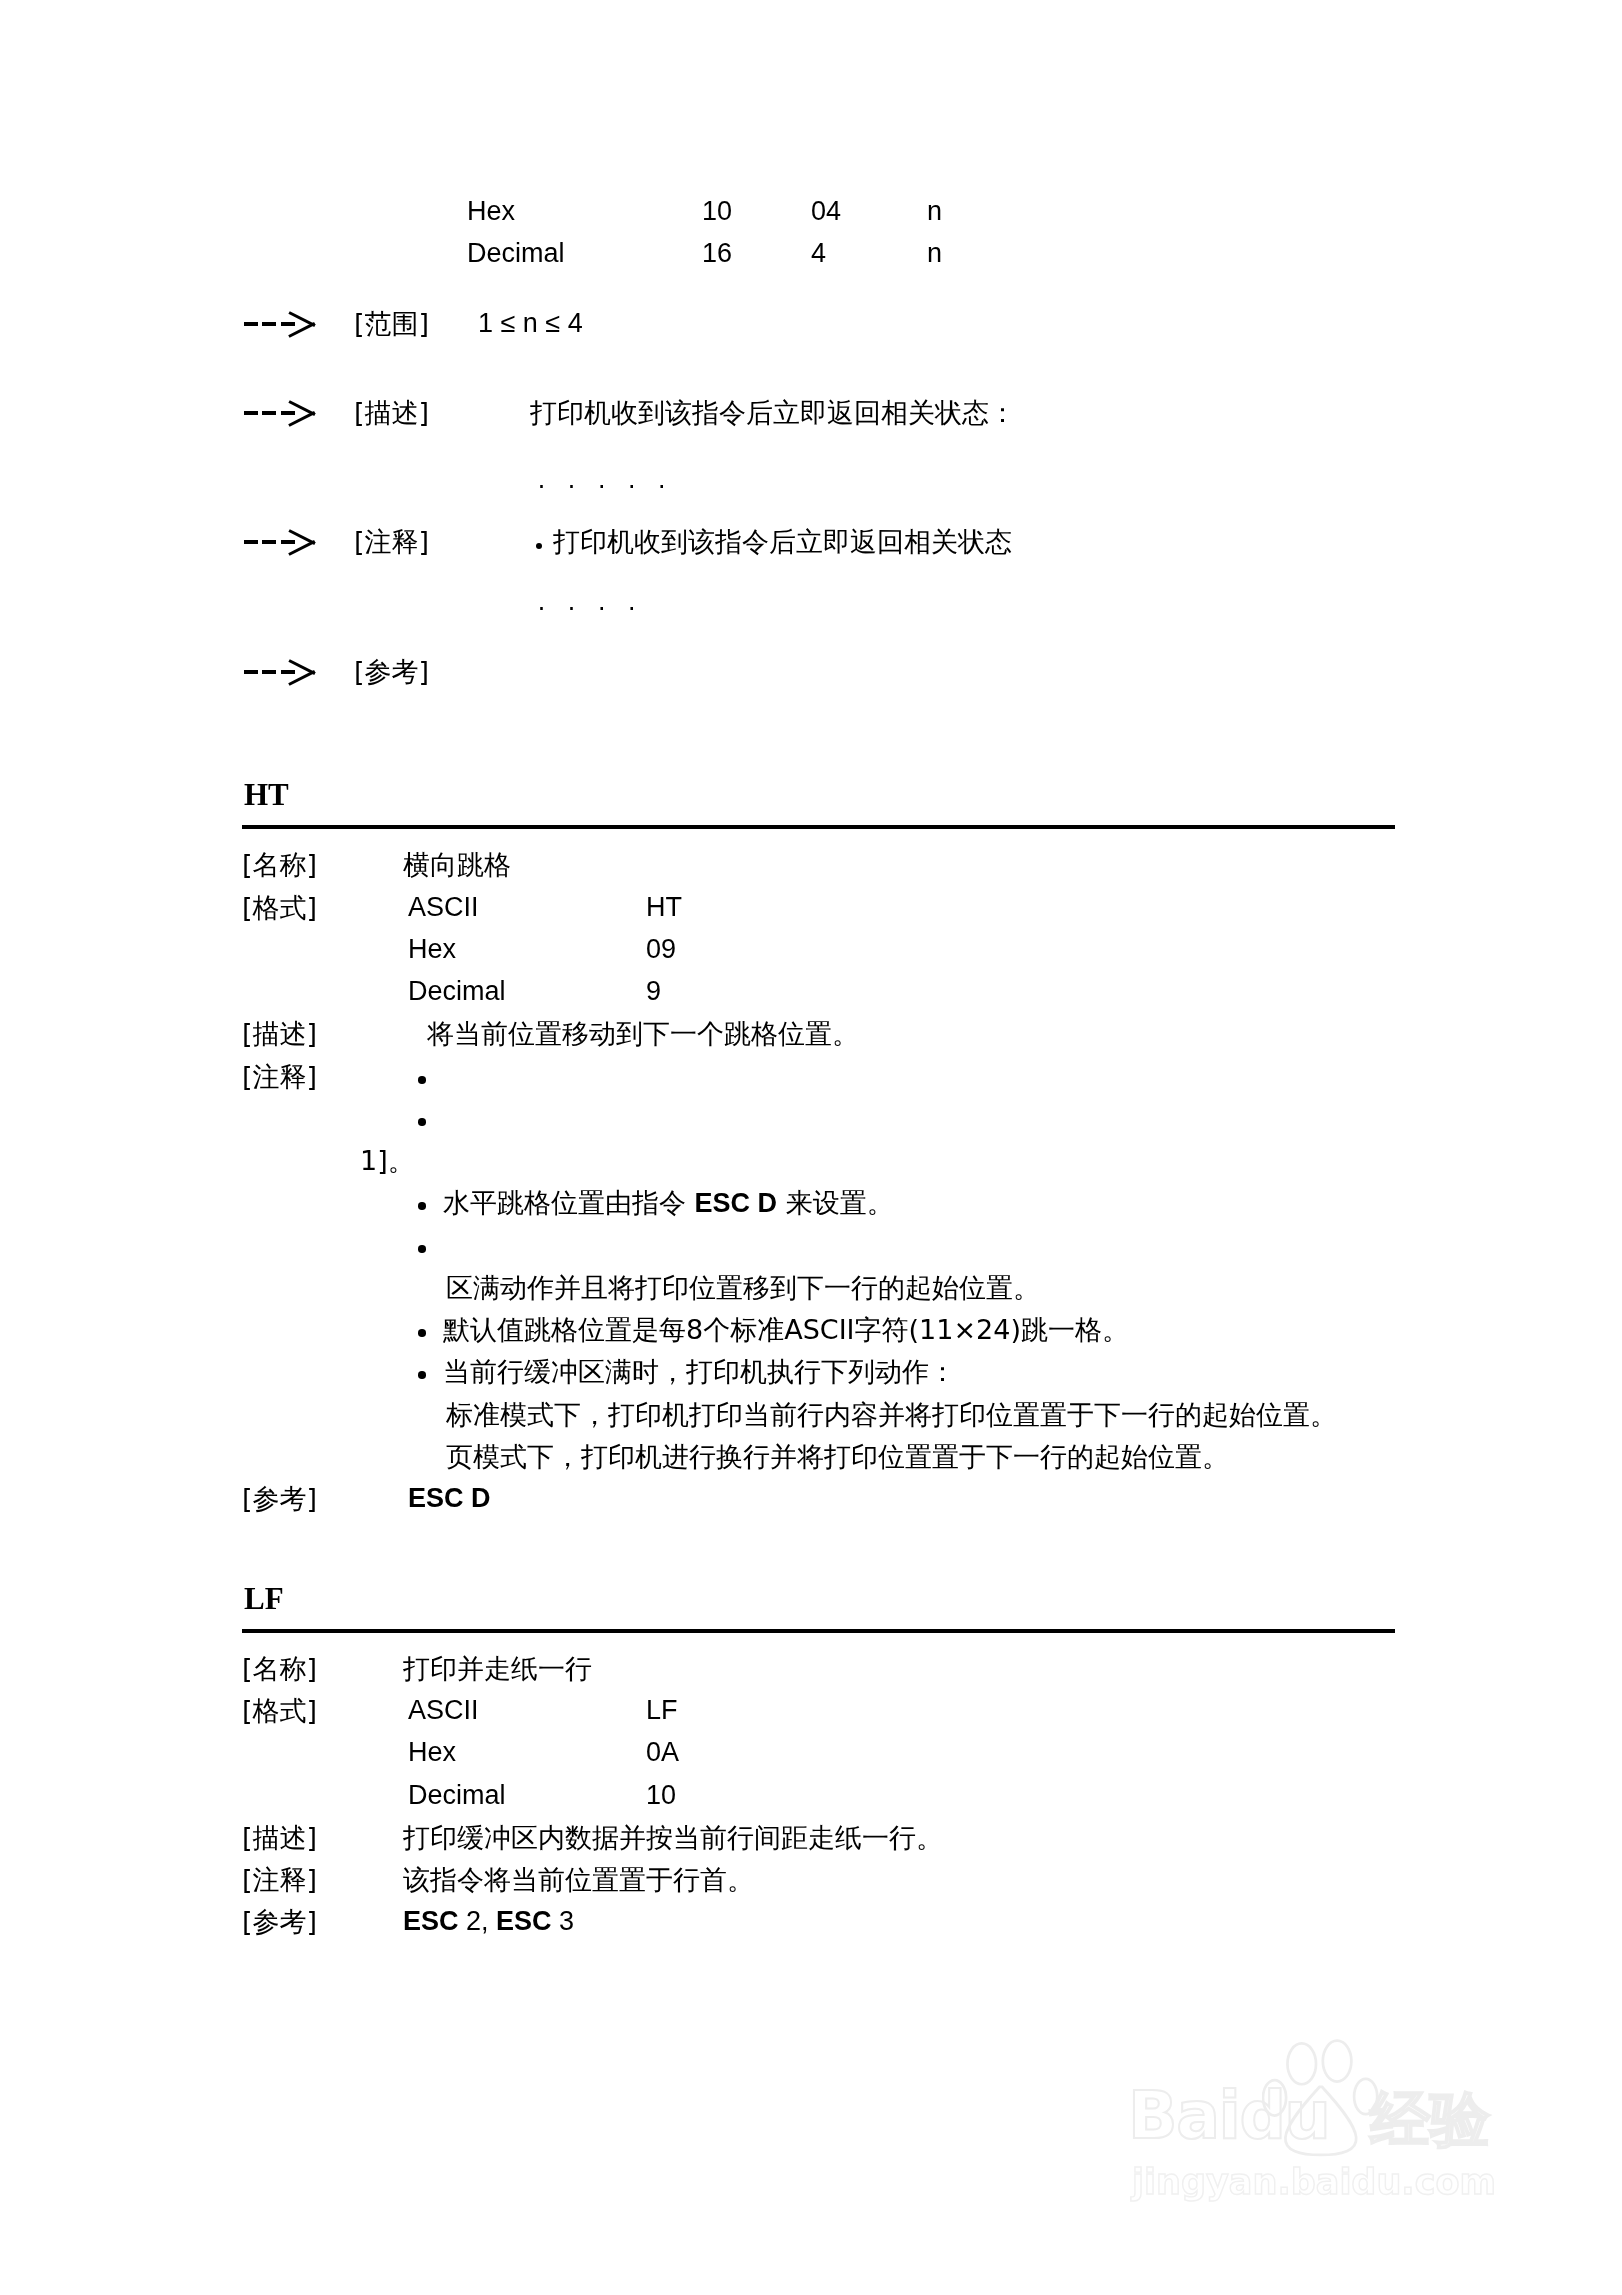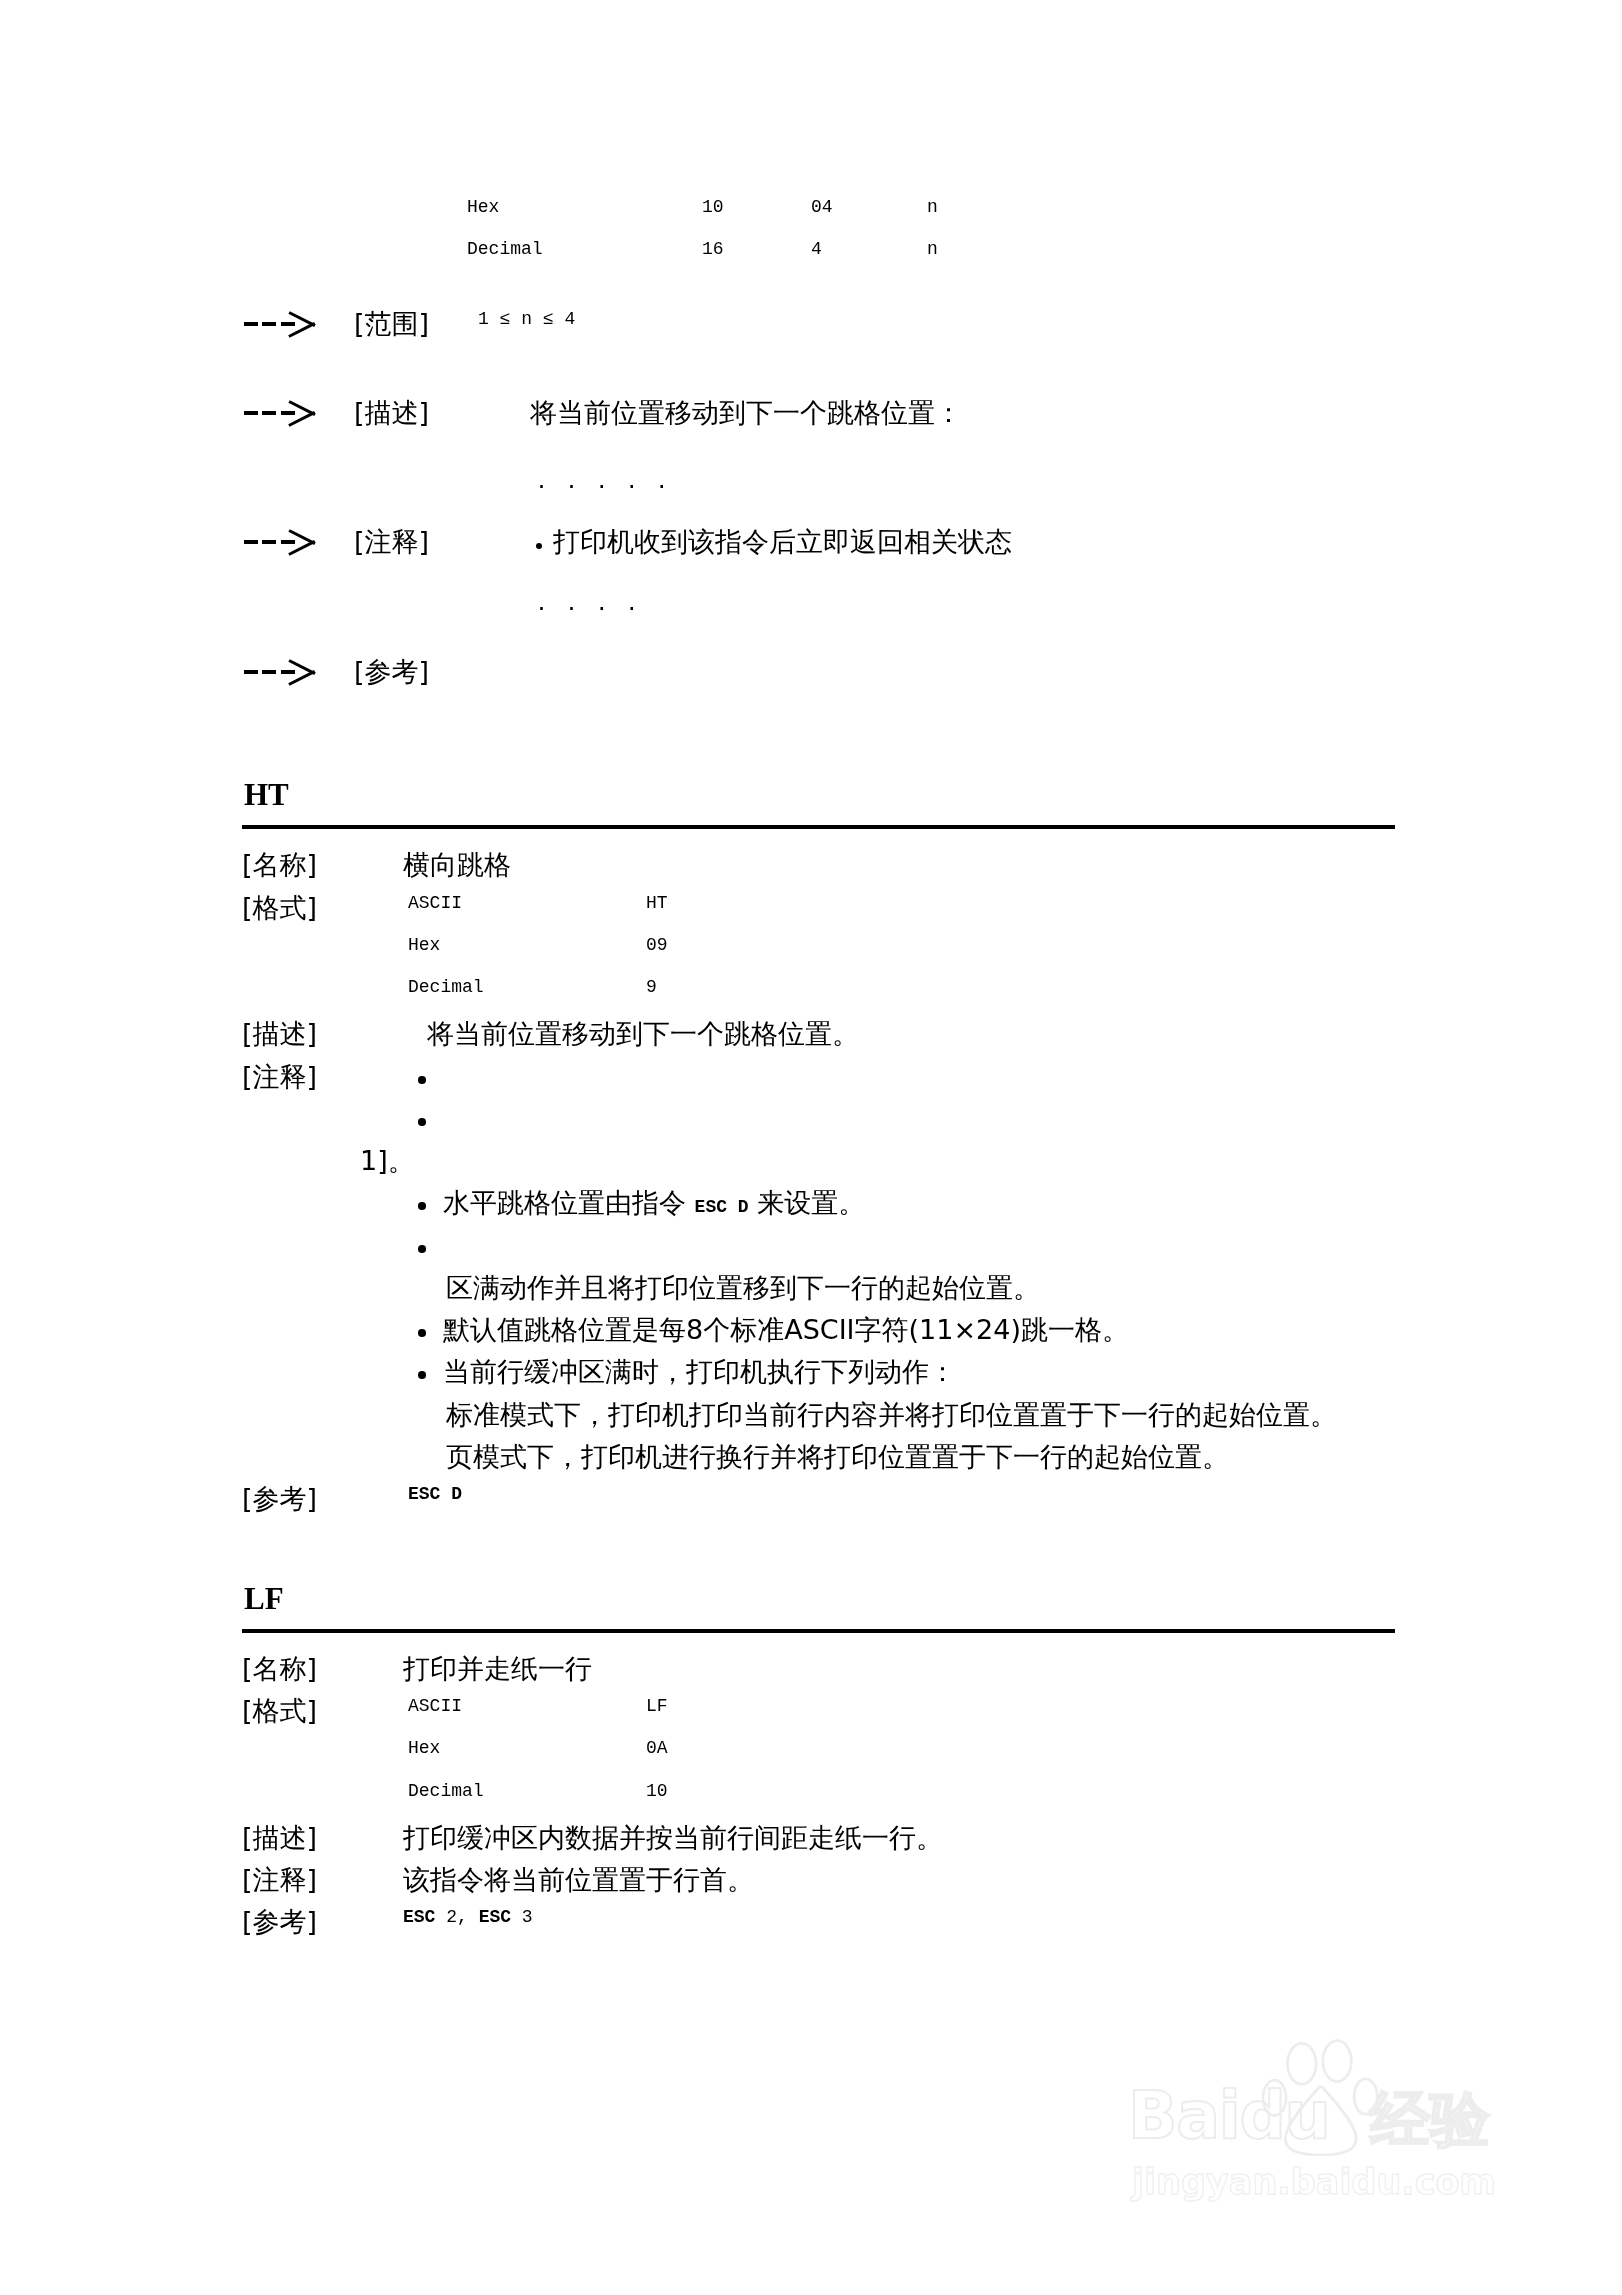--- a/index.html
+++ b/index.html
@@ -15,21 +15,21 @@
     position: relative;
     width: 1623px;
     height: 2295px;
     background: #ffffff;
     overflow: hidden;
   }
 
   
   .t  { position: absolute; white-space: pre; line-height: 1; }
   .cn { font-family: "DejaVu Sans", "Liberation Sans", sans-serif; font-size: 27px; }
-  .la { font-family: Liberation Mono, monospace; font-size: 18px; }
+  .la { font-family: Liberation Sans, sans-serif; font-size: 27px; }
   .bold { font-weight: bold; }
 
   
   .arrow {
     position: absolute;
     width: 71px;
     height: 27px;
   }
   .arrow .dash {
     position: absolute;
@@ -175,21 +175,21 @@
   <div class="t cn" style="left:354px; top:310px;">[范围]</div>
   <div class="t la" style="left:470px; top:310px;margin-left:8px;">1 ≤ n ≤ 4</div>
 
   <div class="arrow" style="left:244px; top:399px;">
     <span class="dash d1"></span>
       <span class="dash d2"></span>
       <span class="dash d3"></span>
       <span class="chev"></span>
   </div>
   <div class="t cn" style="left:354px; top:399px;">[描述]</div>
-  <div class="t cn" style="left:530px; top:399px;">将当前位置移动到下一个跳格位置：</div>
+  <div class="t cn" style="left:530px; top:399px;">打印机收到该指令后立即返回相关状态：</div>
 
   <div class="ellipsis" style="left:537px; top:470px;">· · · · ·</div>
 
   <div class="arrow" style="left:244px; top:528px;">
     <span class="dash d1"></span>
       <span class="dash d2"></span>
       <span class="dash d3"></span>
       <span class="chev"></span>
   </div>
   <div class="t cn" style="left:354px; top:528px;">[注释]</div>

